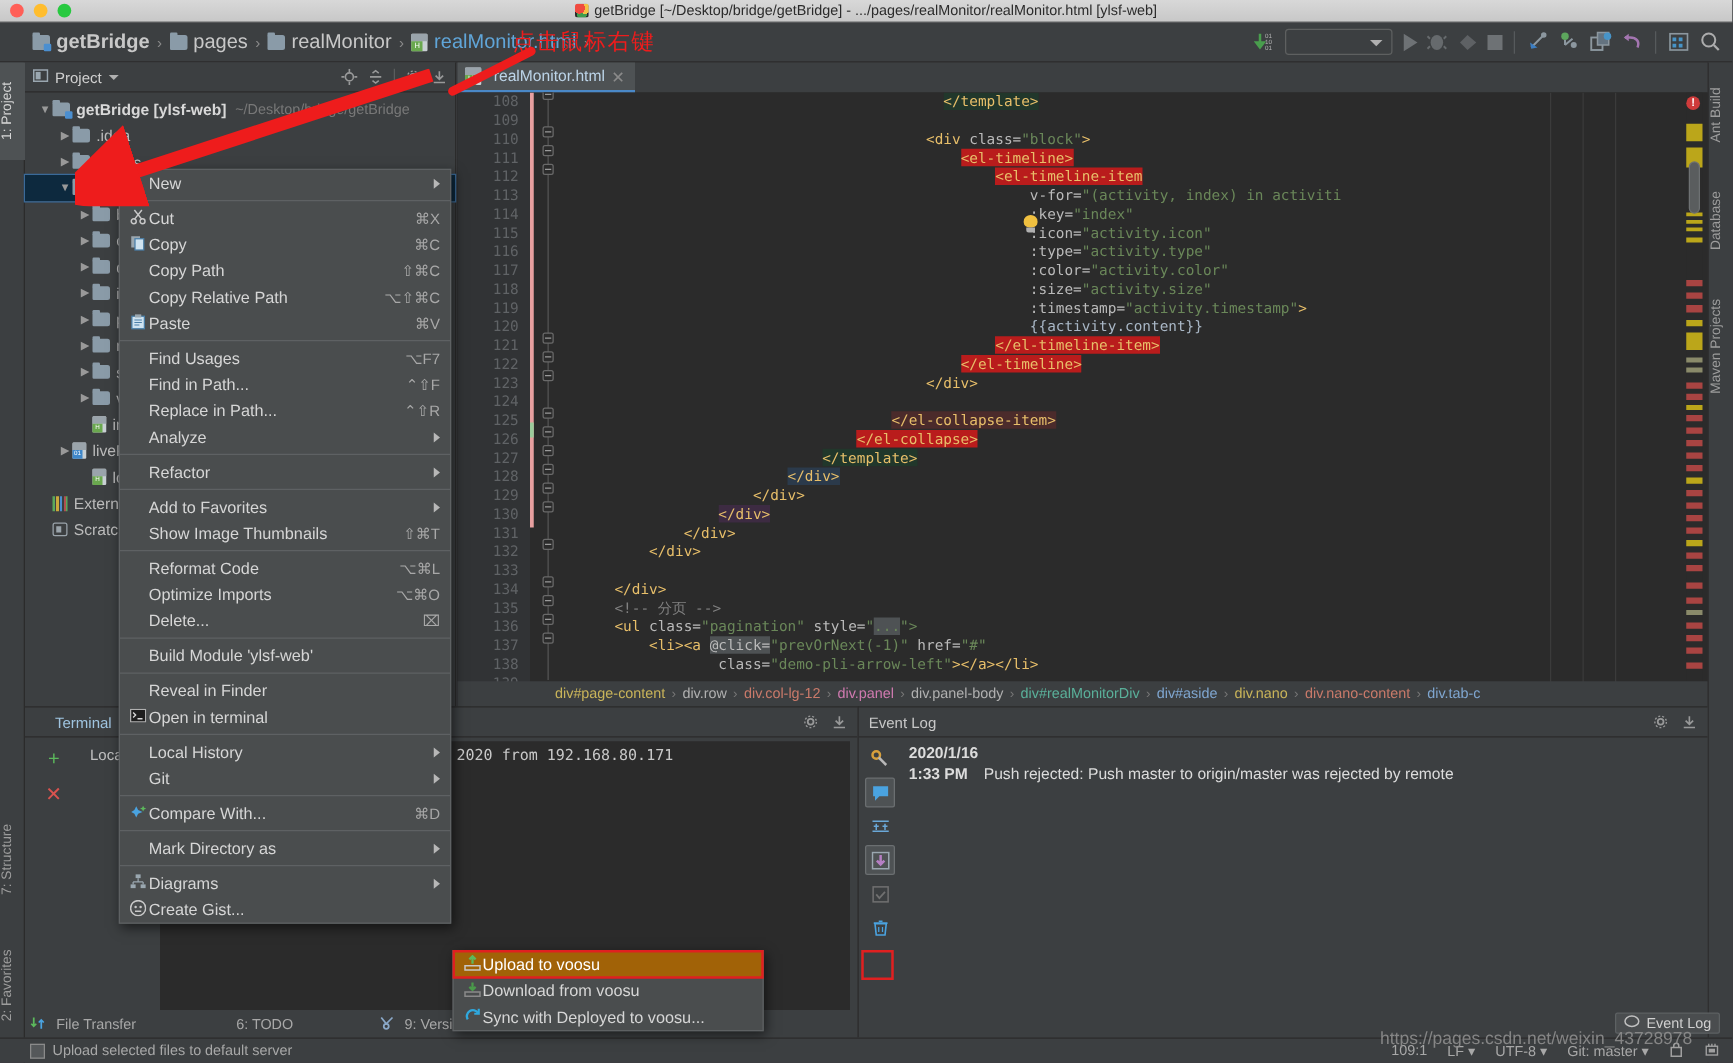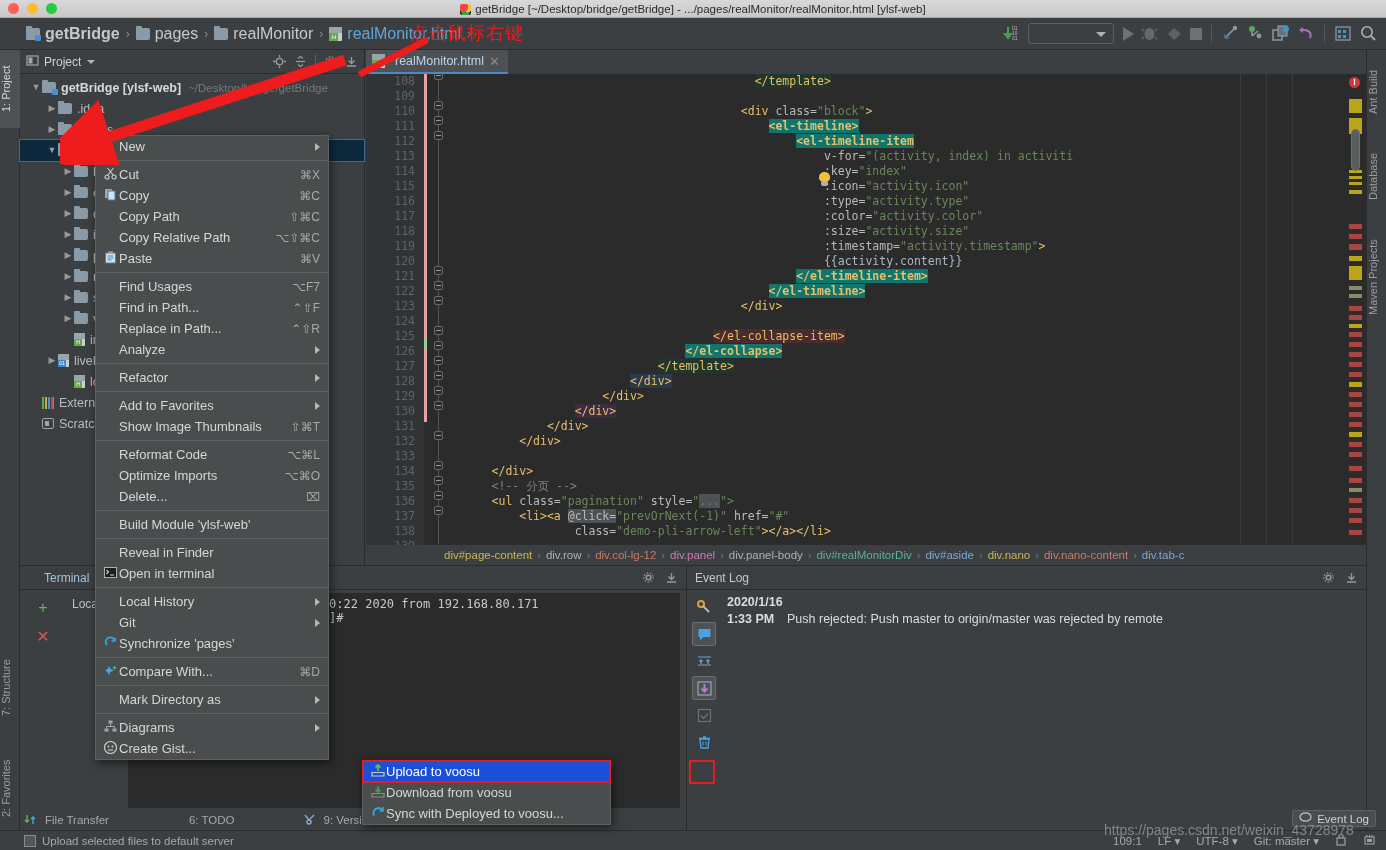--- a/index.html
+++ b/index.html
@@ -200,21 +200,21 @@
     position: absolute; left: 84px; top: 0; right: 24px; height: 100%;
     font-family: "DejaVu Sans Mono", monospace; font-size: 11.5px;
     white-space: pre; overflow: hidden;
   }
   .cline { height: 15px; line-height: 15px; }
   .tag { color: #e8bf6a; }
   .attr { color: #bababa; }
   .str { color: #6a8759; }
   .cmt { color: #808080; }
   .txt { color: #a9b7c6; }
-  .hl-y { background: #0f766e; font-weight: bold; }
+  .hl-y { background: #b91c1c; }
   .hl-g { background: #21372b; }
   .hl-r { background: #4b2b2b; }
   .hl-p { background: #3d2b42; }
   .hl-b { background: #2b3a4b; }
   .hl-s { background: #4e5254; }
 
   .indentline { position: absolute; top: 0; width: 1px; height: 100%; background: #3b3b3b; }
 
   .markerbar {
     position: absolute; right: 4px; top: 0; width: 13px; height: 100%;
@@ -307,40 +307,40 @@
     background: #4a4d4f; border: 1px solid #5d6163; border-radius: 2px;
     display: flex; align-items: center; gap: 5px; padding: 0 6px; font-size: 11.5px; color: #d0d0d0;
   }
   .watermark {
     position: absolute; left: 1104px; top: 822px; font-size: 14px;
     color: #8d8d8d; white-space: nowrap; opacity: .9;
   }
 
   
   .ctxmenu {
-    position: absolute; left: 95px; top: 135px; width: 234px;
+    position: absolute; left: 95px; top: 135px; width: 266px;
     background: #4a4d4e; border: 1px solid #5e6163;
     box-shadow: 2px 3px 9px rgba(0,0,0,.55); z-index: 50;
   }
   .mi { height: 21px; display: flex; align-items: center; padding: 0 8px 0 6px; font-size: 13px; color: #d6d6d6; }
   .mi .mi-ico { width: 17px; flex: none; text-align: center; font-size: 12px; }
   .mi .mi-label { flex: 1; }
   .mi .mi-key { color: #a8a8a8; font-size: 12px; margin-left: 14px; }
   .mi .mi-arrow { margin-left: 10px; border-left: 5px solid #b7b7b7;
     border-top: 4px solid transparent; border-bottom: 4px solid transparent; }
   .mi-sep { height: 1px; background: #5e6163; margin: 3px 0; }
   .mi.hl { background: #2d6ac4; color: #ffffff; }
   .mi.redbox { outline: 2px solid #e02020; outline-offset: -1px; }
 
   .submenu {
     position: absolute; left: 362px; top: 760px; width: 249px;
     background: #4a4d4e; border: 1px solid #5e6163;
     box-shadow: 2px 3px 9px rgba(0,0,0,.55); z-index: 60;
   }
-  .submenu .mi.hl { background: #1d4ed8; }
+  .submenu .mi.hl { background: #a16207; }
 
   
   .ann-text {
     position: absolute; left: 410px; top: 21px; font-size: 18px; color: #ee1c1c;
     font-family: "DejaVu Sans", sans-serif; letter-spacing: 1px; z-index: 90;
   }
   .ann-arrow { position: absolute; left: 60px; top: 55px; z-index: 90; pointer-events: none; }
   .ann-arrow2 { position: absolute; left: 330px; top: 35px; z-index: 90; pointer-events: none; }
   .redbox-right {
     position: absolute; left: 689px; top: 760px; width: 26px; height: 24px;
@@ -1010,27 +1010,20 @@
       <div class="mi">
         <span class="mi-ico"></span>
         <span class="mi-label">Local History</span>
         <span class="mi-arrow"></span>
       </div>
       <div class="mi">
         <span class="mi-ico"></span>
         <span class="mi-label">Git</span>
         <span class="mi-arrow"></span>
       </div>
-      <div class="mi">
-        <span class="mi-ico"><svg width="13" height="13" viewBox="0 0 13 13">
-            <path d="M10.5 4.5A4.5 4.5 0 103 9" stroke="#2fa8dd" stroke-width="1.8" fill="none"></path>
-            <path d="M11 1.5v3.5H7.5" stroke="#2fa8dd" stroke-width="1.6" fill="none"></path>
-          </svg></span>
-        <span class="mi-label">Synchronize 'pages'</span>
-      </div>
       <div class="mi-sep"></div>
       <div class="mi">
         <span class="mi-ico"><svg width="13" height="13" viewBox="0 0 13 13">
             <path d="M4 2l1.5 3L9 6.5 5.5 8 4 11 2.5 8 -0 6.5 2.5 5z" fill="#4aa3e0" transform="translate(1,0)"></path>
             <path d="M10.5 1.5l.8 1.6 1.7.7-1.7.7-.8 1.6-.8-1.6-1.7-.7 1.7-.7z" fill="#5cb85c"></path>
           </svg></span>
         <span class="mi-label">Compare With...</span>
         <span class="mi-key">⌘D</span>
       </div>
       <div class="mi-sep"></div>

